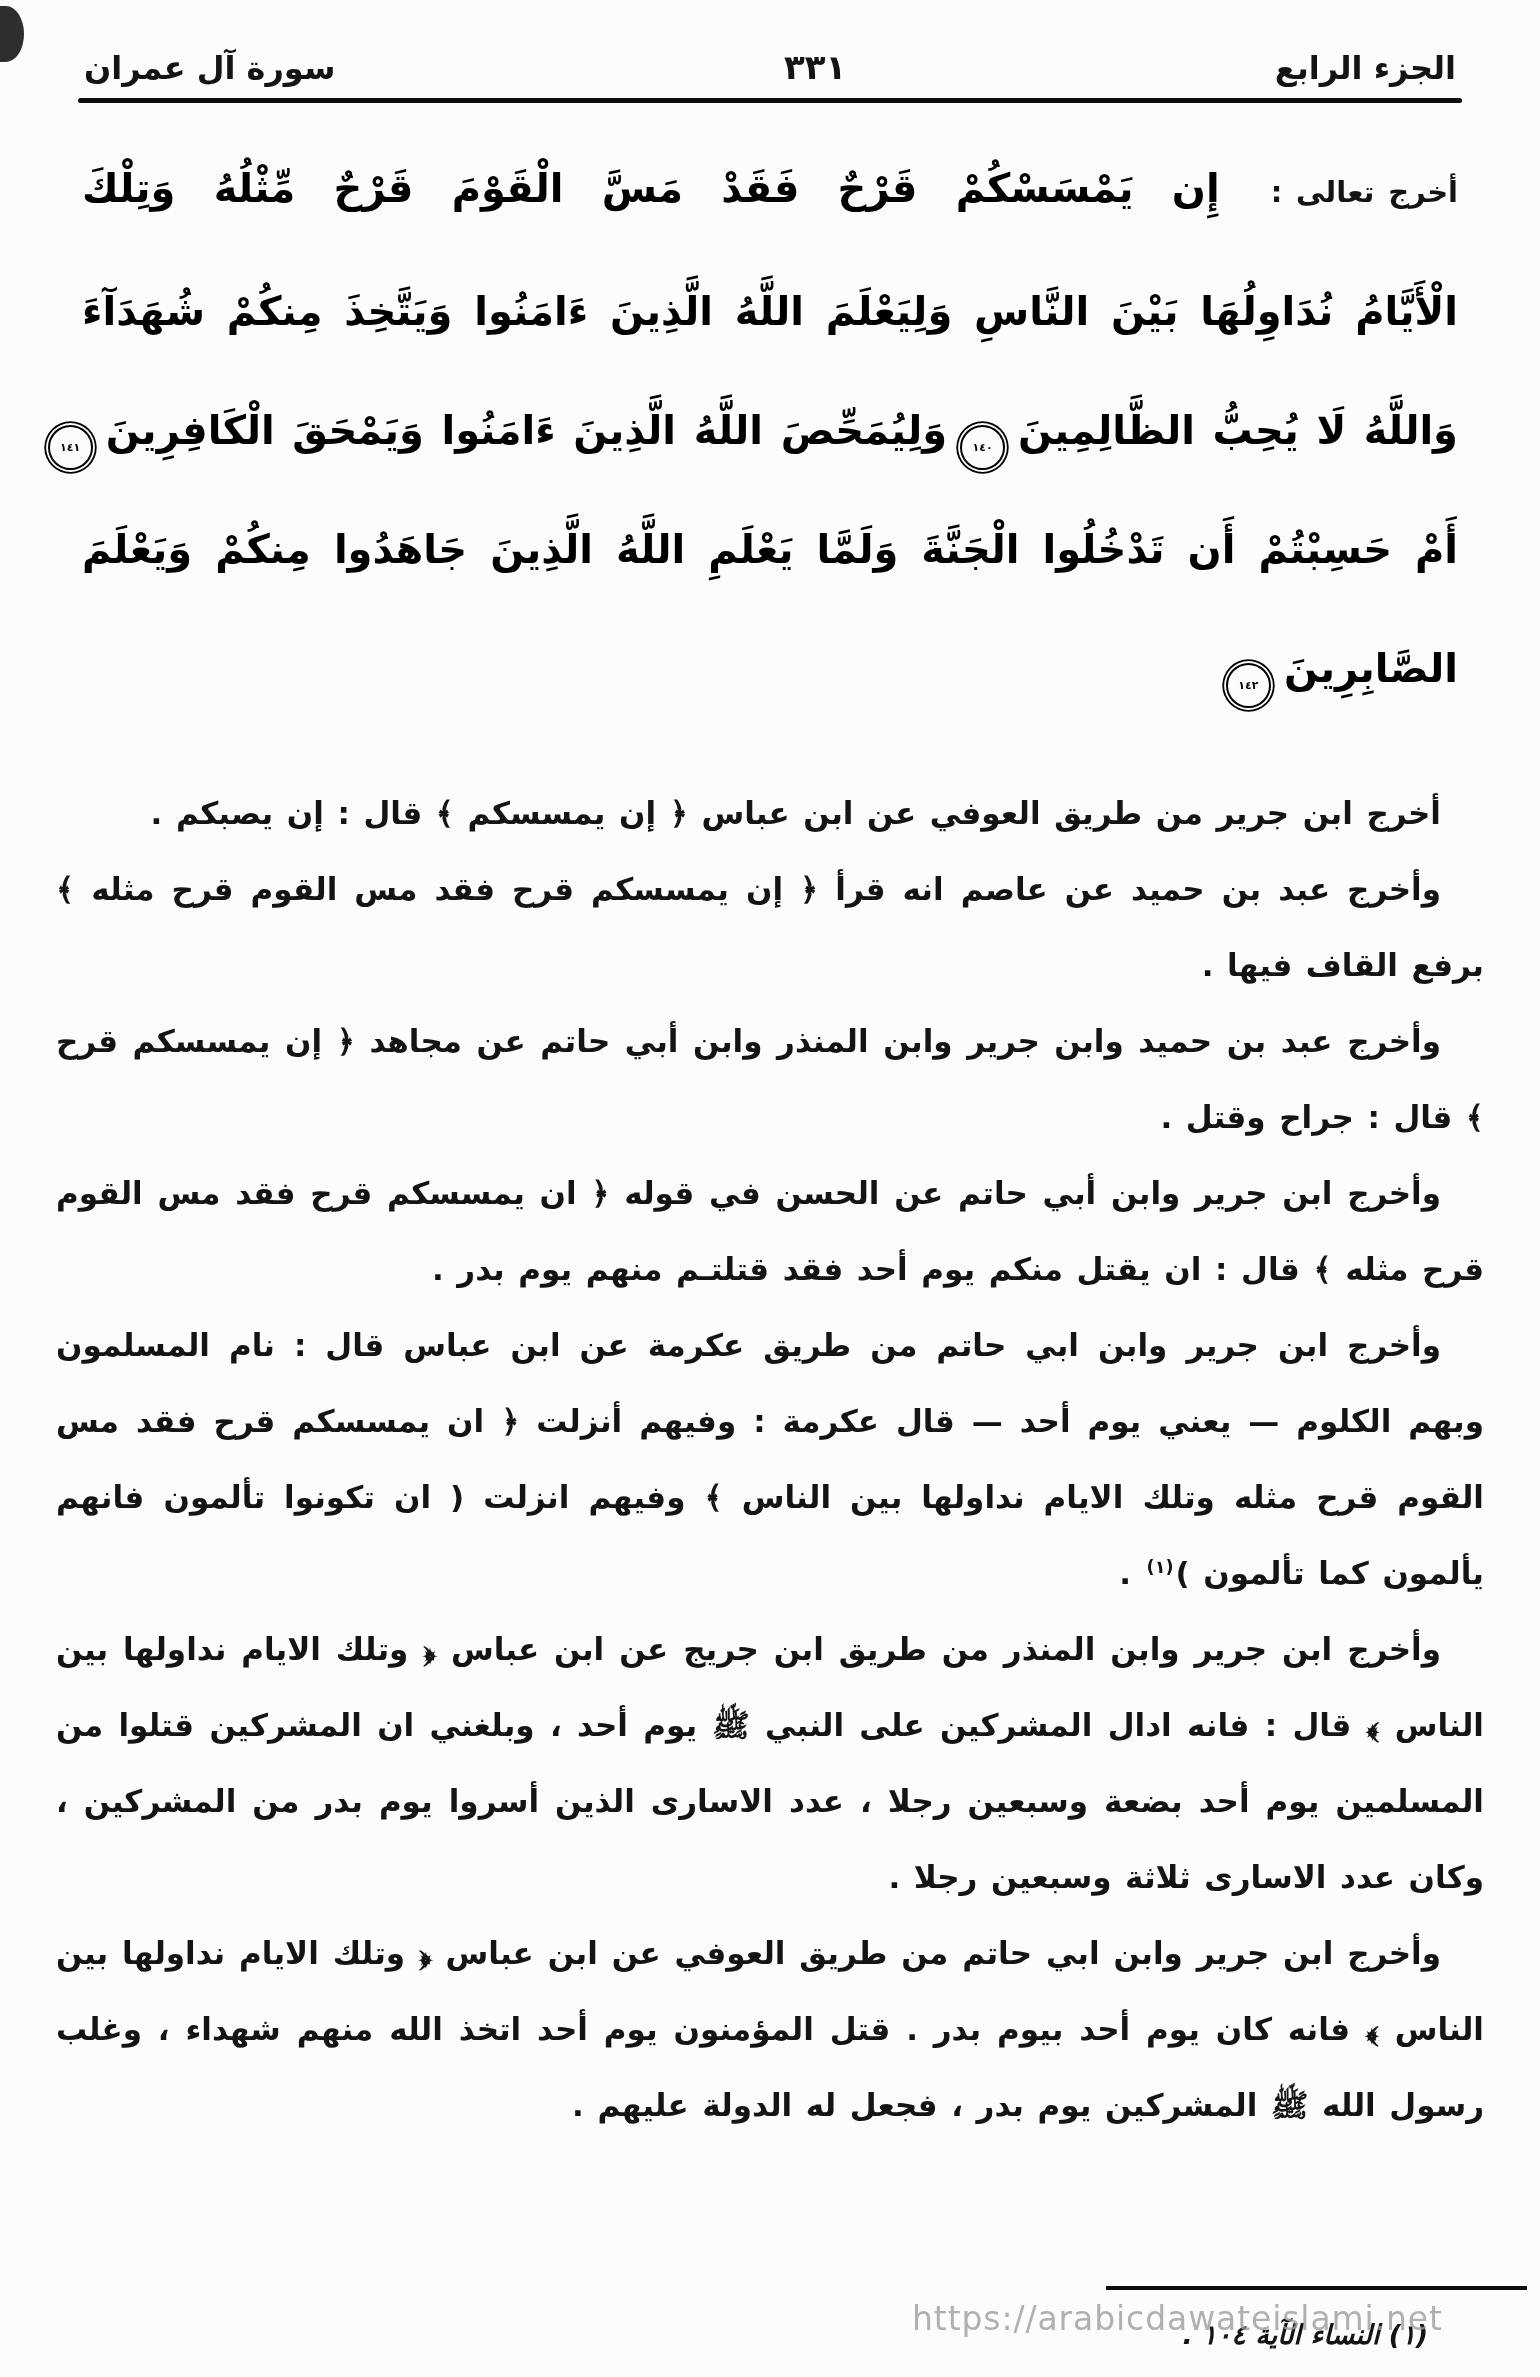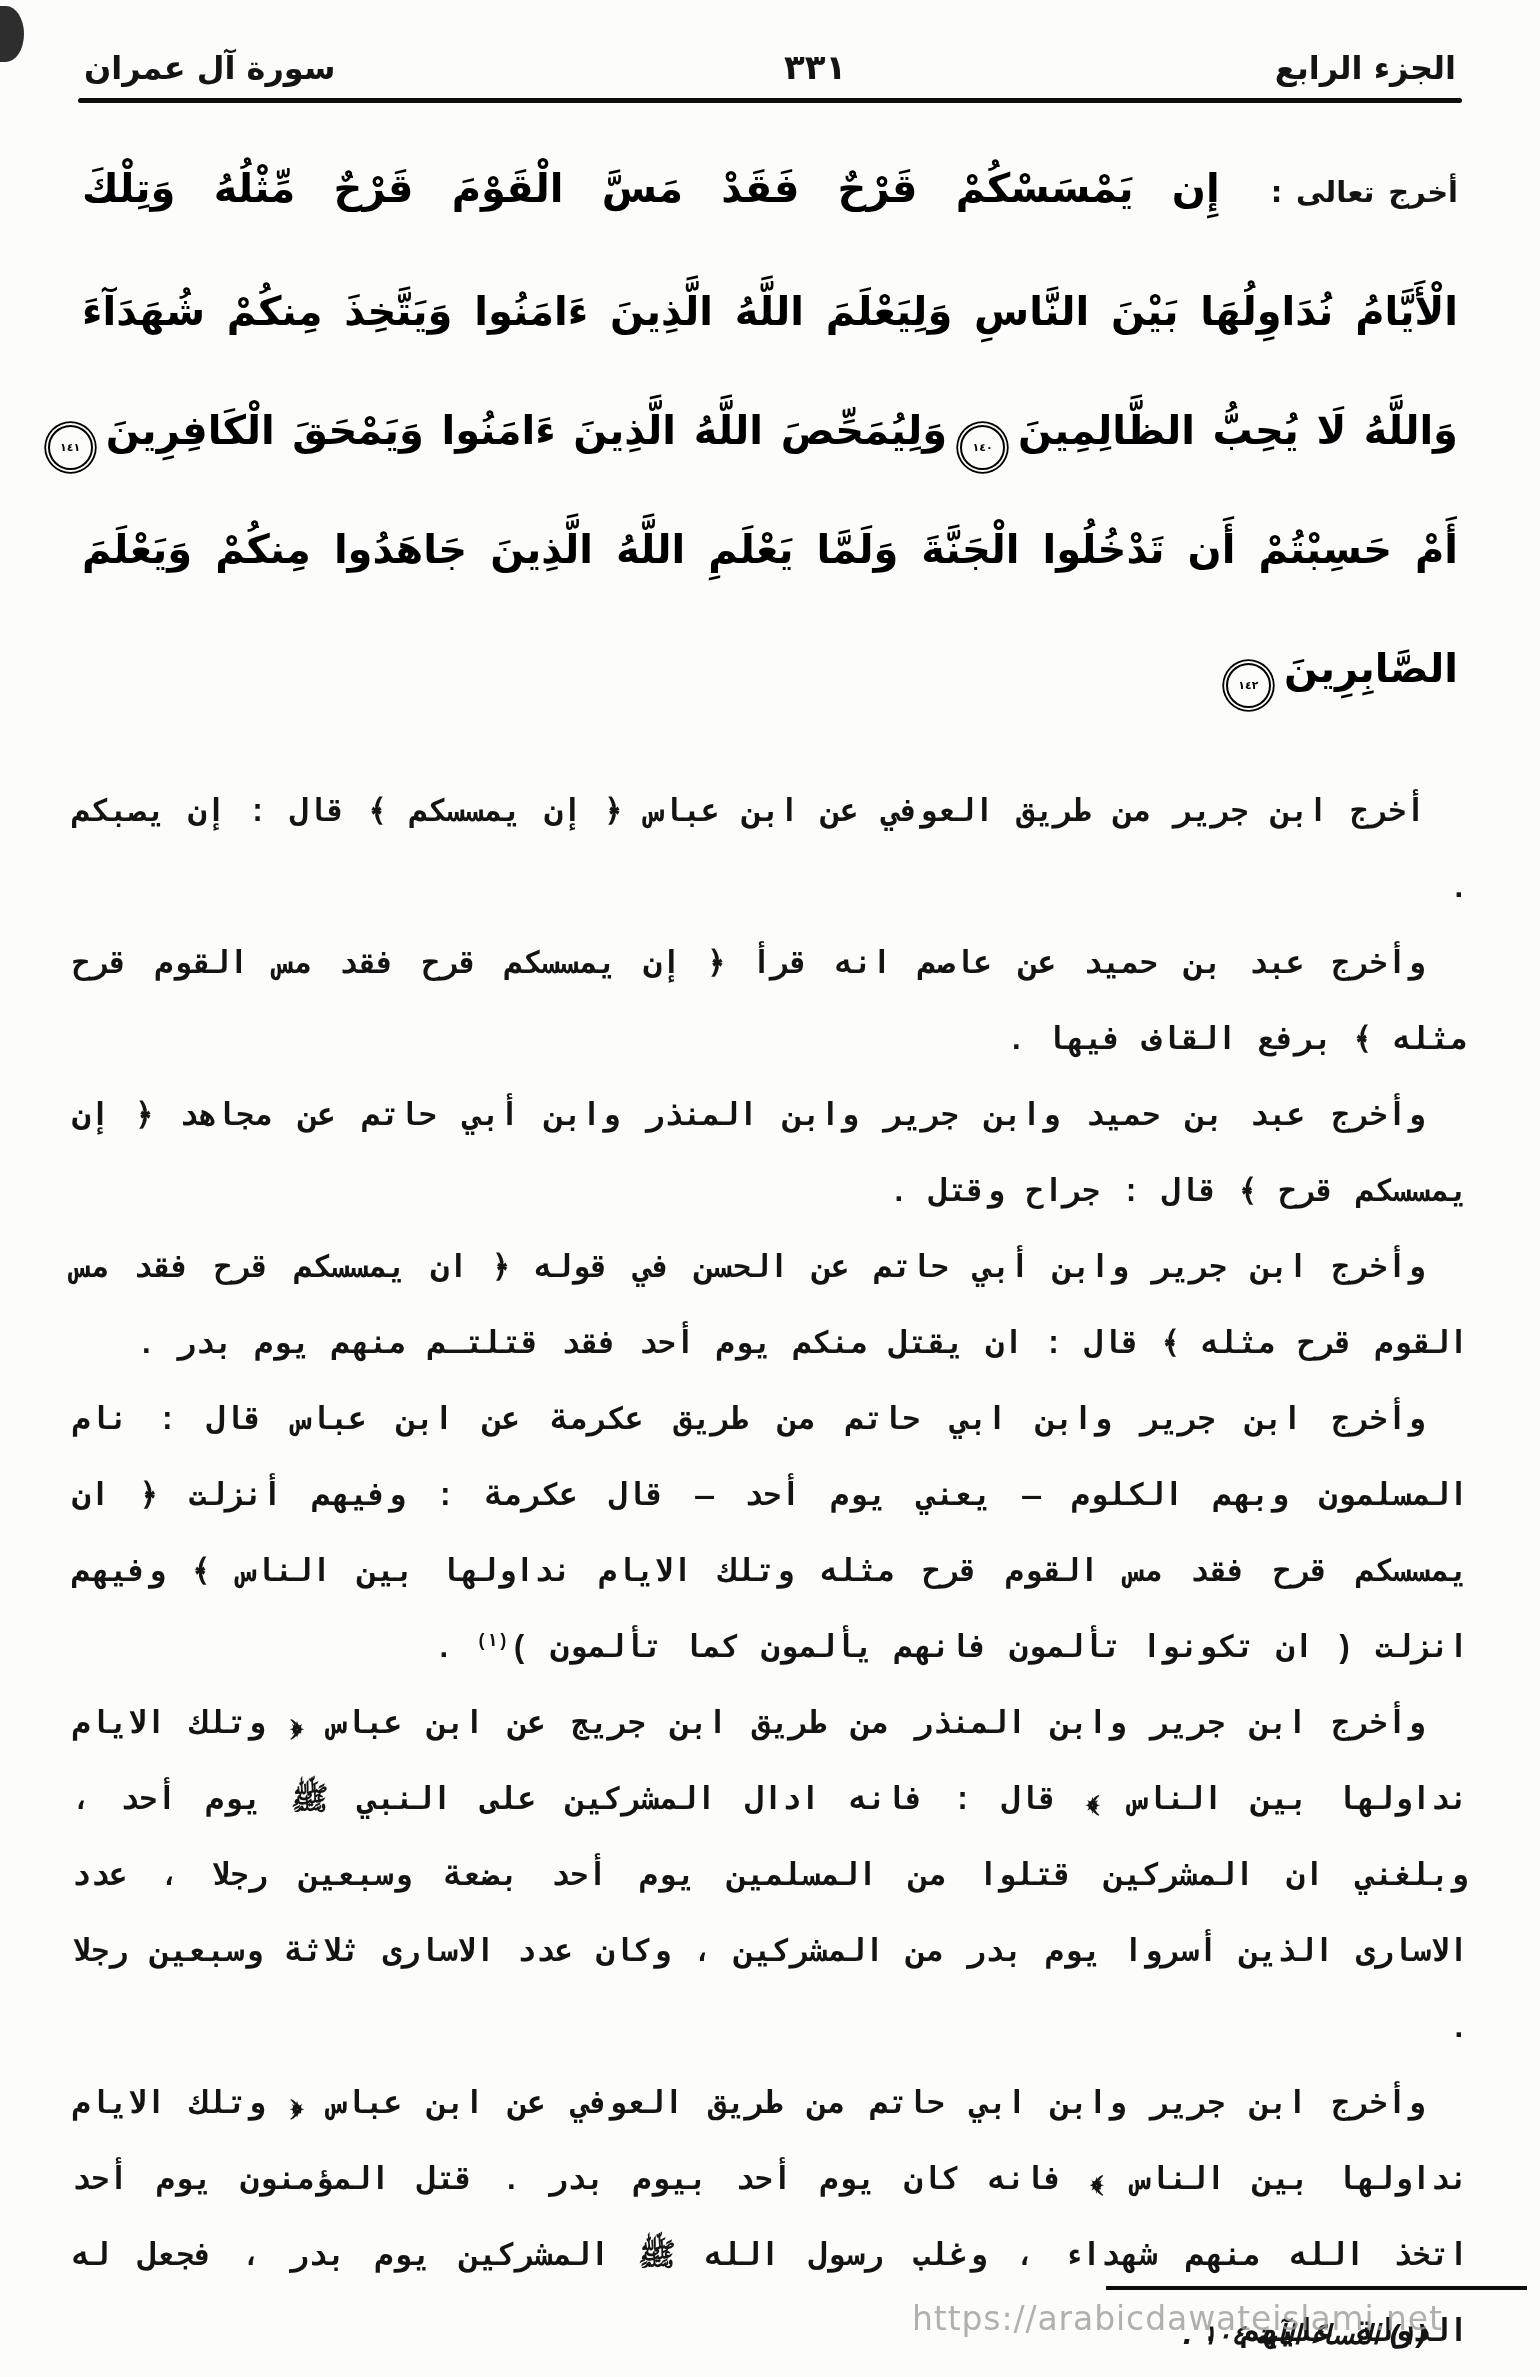--- a/index.html
+++ b/index.html
@@ -70,23 +70,23 @@
     width:41px;height:41px;
     border:2.8px solid #000;border-radius:50%;
     box-shadow:0 0 0 1.9px var(--paper),0 0 0 3.7px #000;
     font-size:11px;font-weight:700;line-height:1;
     vertical-align:-7.5px;
     margin:0 13px;
     background:var(--paper);
   }
   
   .bodytext{
-    padding:0 72px;
+    padding:0 56px;
     margin-top:47px;
-    font-size:31px;font-weight:600;font-family:Liberation Mono, monospace;
+    font-size:31px;font-weight:600;
   }
   .bodytext p{
     margin:0;
     line-height:76px;
     text-align:justify;
     text-indent:43px;
     word-spacing:2.8px;
   }
   .fref{
     font-size:17.7px;font-weight:700;

